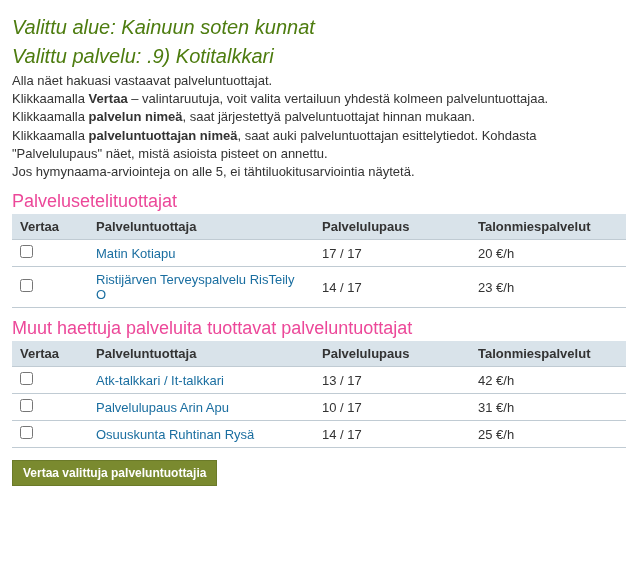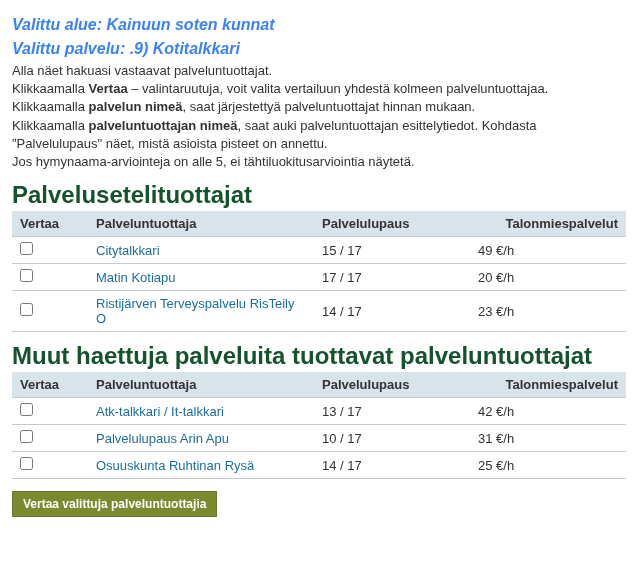--- a/index.html
+++ b/index.html
@@ -4,29 +4,29 @@
 <style>
   body {
     font-family: Arial, Helvetica, sans-serif;
     font-size: 13px;
     color: #333;
     margin: 10px 12px;
     width: 614px;
   }
   h2.header-italic {
     font-style: italic;
-    color: #3b82f6;
-    font-weight: bold;
-    font-size: 16px;
+    color: #4d7c0f;
+    font-weight: normal;
+    font-size: 20px;
     margin: 6px 0 4px 0;
   }
   h3.section-heading {
-    color: #14532d;
-    font-weight: bold;
-    font-size: 24px;
+    color: #ec4899;
+    font-weight: normal;
+    font-size: 18px;
     margin: 10px 0 2px 0;
   }
   p { margin: 0 0; line-height: 1.4; }
   b { font-weight: bold; }
   table {
     width: 100%;
     border-collapse: collapse;
     font-size: 13px;
   }
   thead th {
@@ -36,21 +36,21 @@
     padding: 5px 8px;
     border-bottom: 1px solid #c0cbd3;
   }
   tbody td {
     padding: 5px 8px;
     border-bottom: 1px solid #c0cbd3;
   }
   .col-vertaa { width: 60px; }
   .col-prov { }
   .col-lupa { width: 140px; }
-  .col-hinta { width: 140px; text-align: right; }
+  .col-hinta { width: 140px; }
   a.provider {
     color: #1a6ea0;
     text-decoration: none;
   }
   .btn-olive {
     display: inline-block;
     background: #7a8a2f;
     color: #fff;
     border: 1px solid #6b7a29;
     padding: 5px 10px;
@@ -86,26 +86,20 @@
 <table>
   <thead>
     <tr>
       <th class="col-vertaa">Vertaa</th>
       <th class="col-prov">Palveluntuottaja</th>
       <th class="col-lupa">Palvelulupaus</th>
       <th class="col-hinta">Talonmiespalvelut</th>
     </tr>
   </thead>
   <tbody id="voucher-body">
-      <tr>
-        <td><input type="checkbox" style=""></td>
-        <td><a href="#" class="provider">Citytalkkari</a></td>
-        <td>15 / 17</td>
-        <td>49 €/h</td>
-      </tr>
       <tr>
         <td><input type="checkbox" style=""></td>
         <td><a href="#" class="provider">Matin Kotiapu</a></td>
         <td>17 / 17</td>
         <td>20 €/h</td>
       </tr>
       <tr>
         <td><input type="checkbox" style=""></td>
         <td><a href="#" class="provider">Ristijärven Terveyspalvelu RisTeily O</a></td>
         <td>14 / 17</td>

